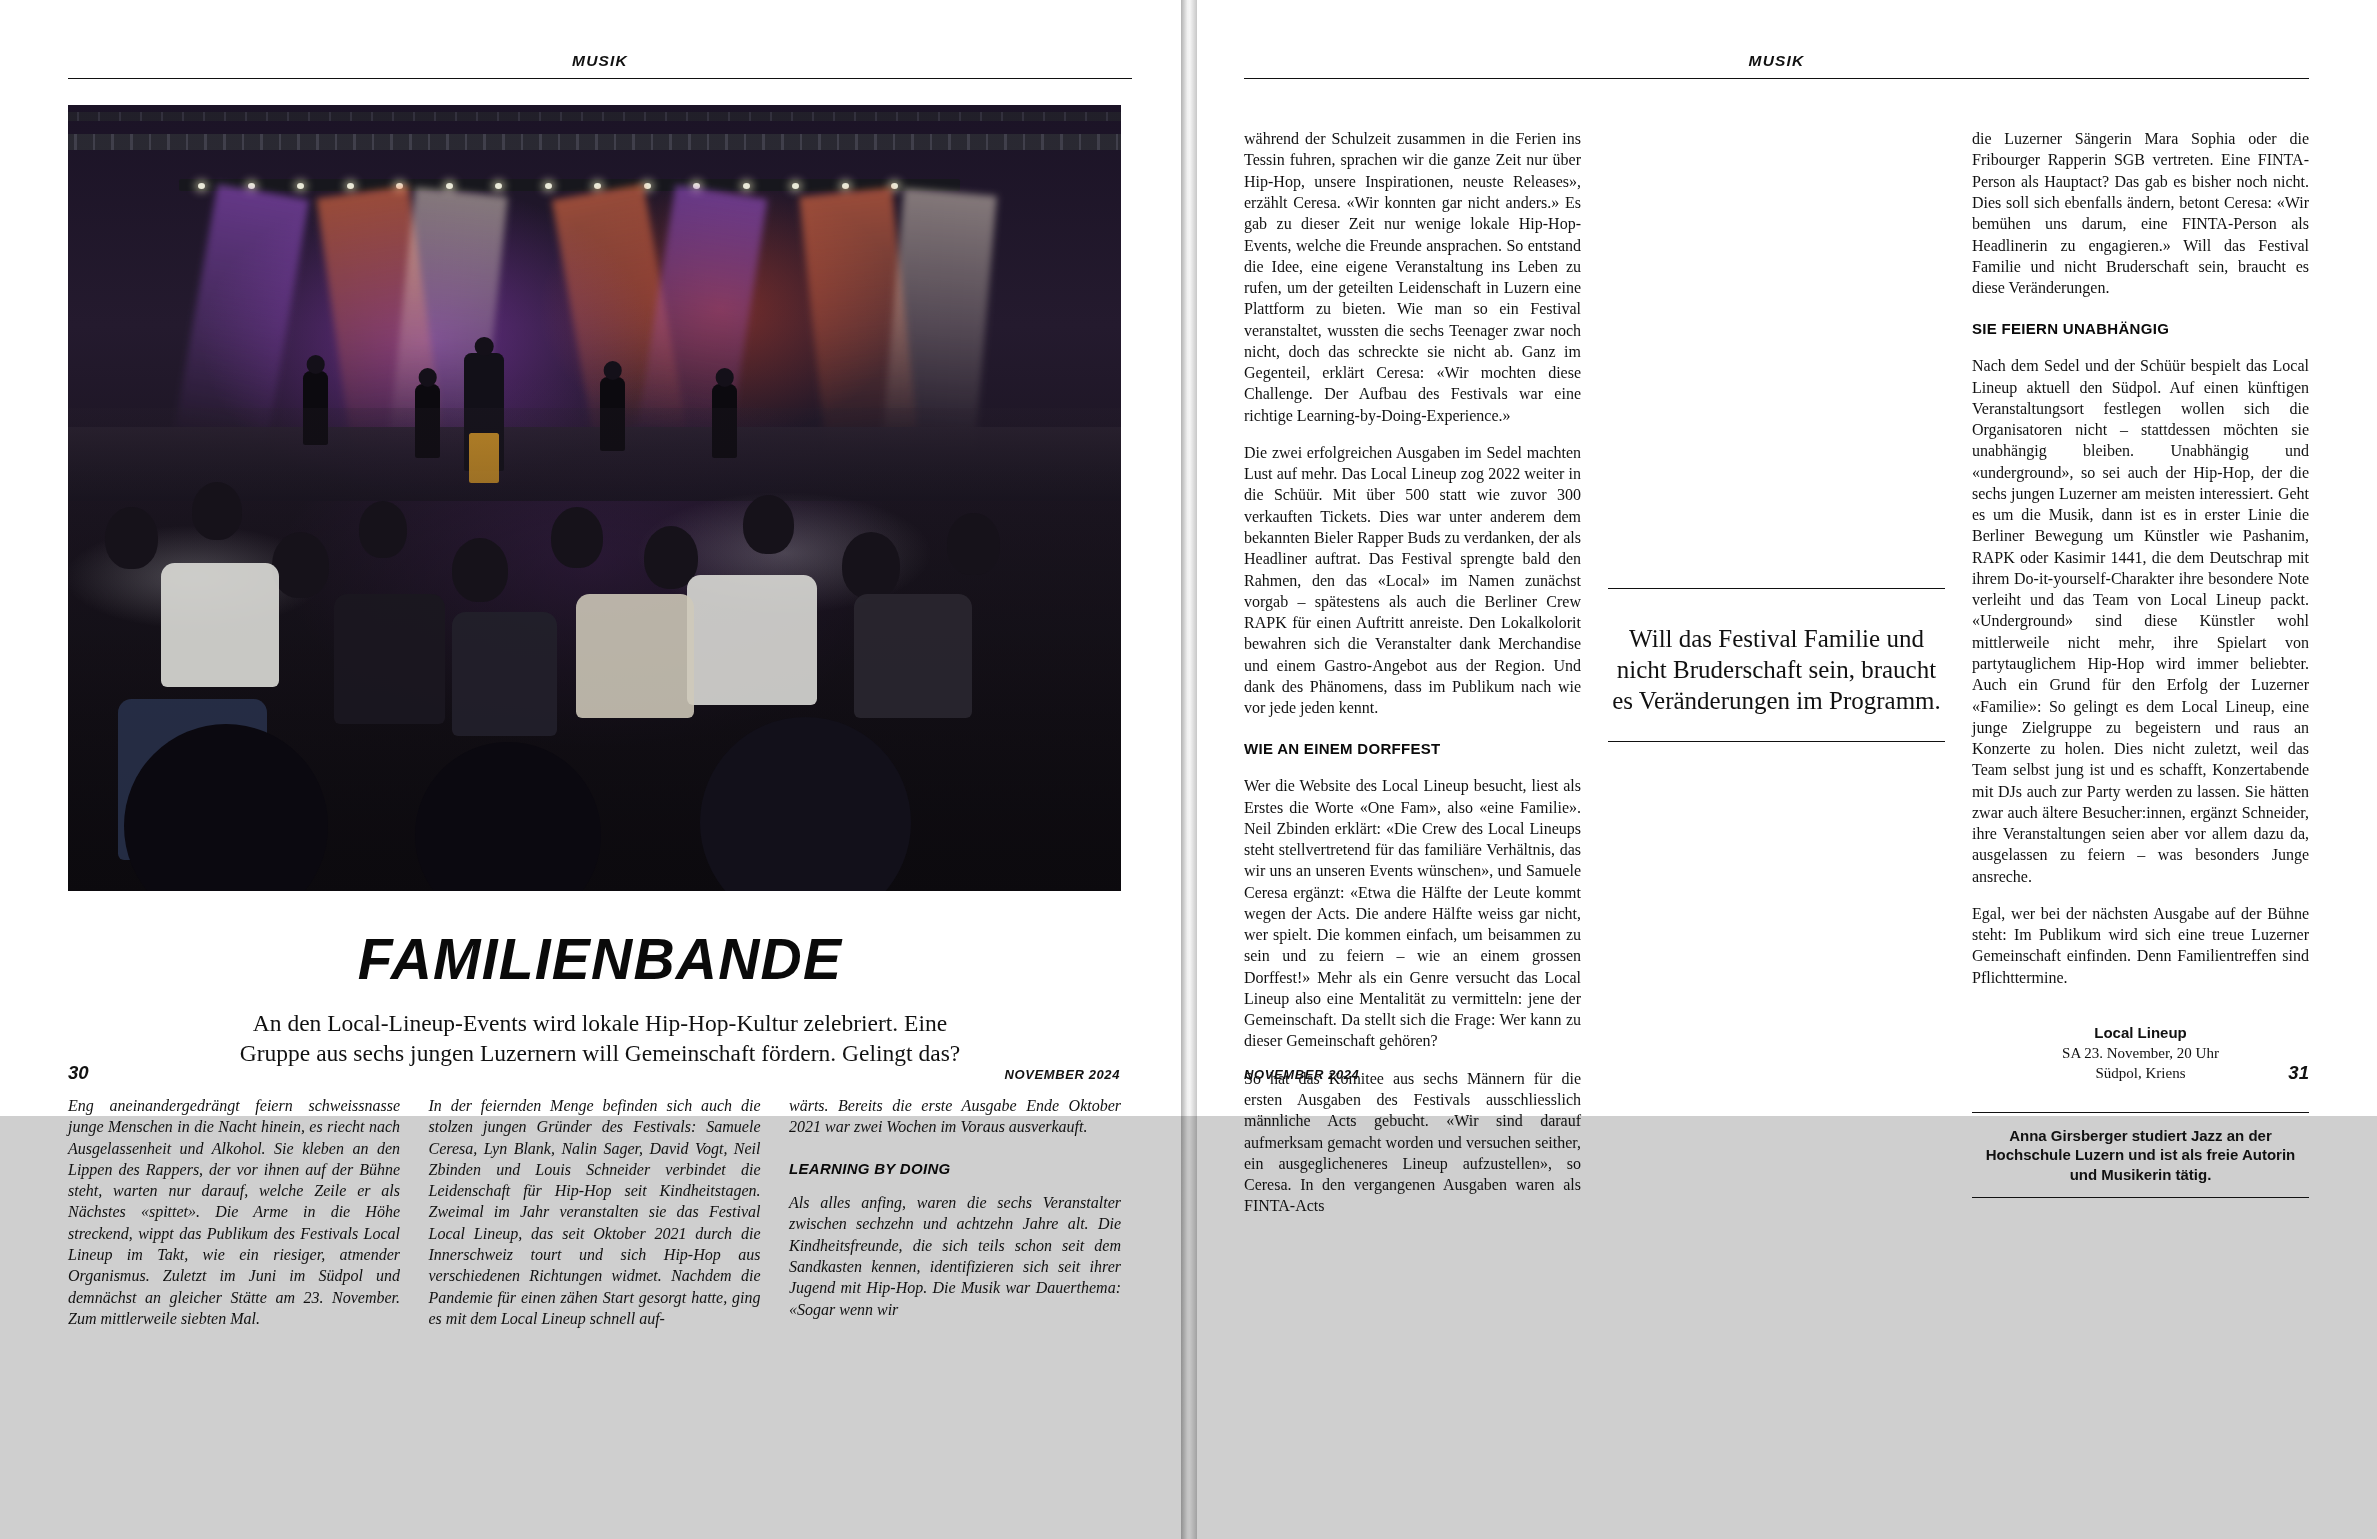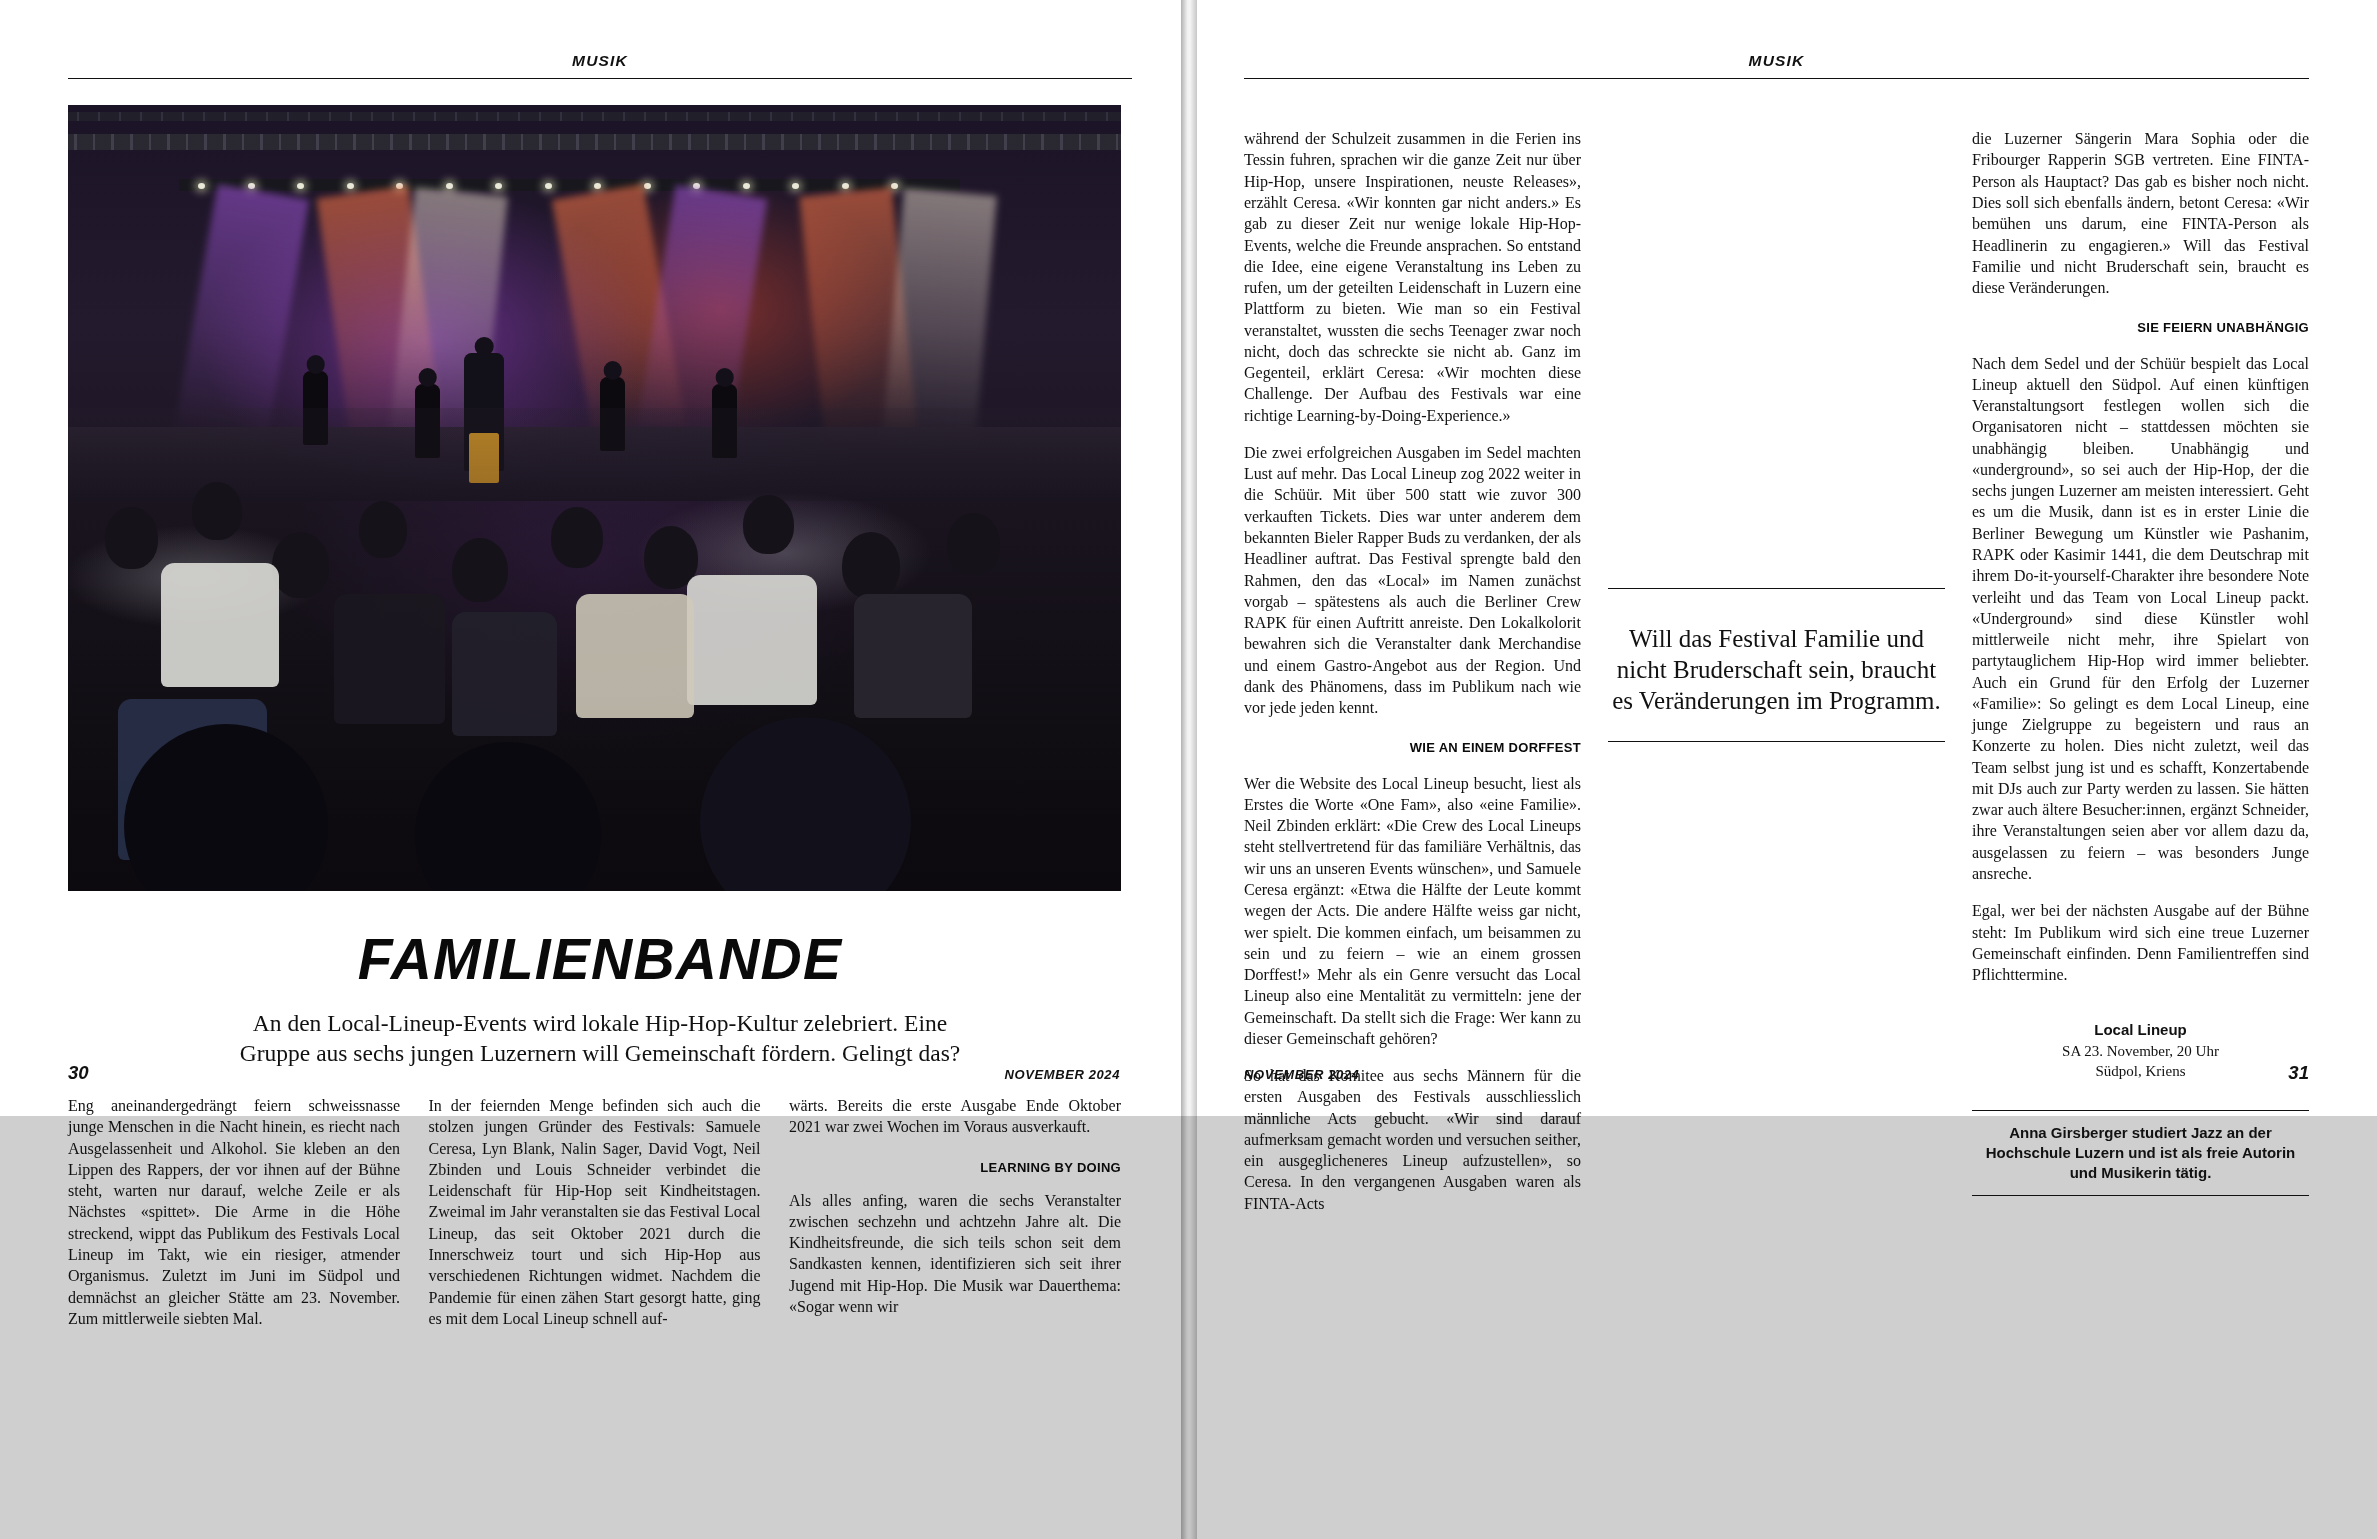--- a/index.html
+++ b/index.html
@@ -171,36 +171,37 @@
     font-style:italic;
     font-size:14.2px;
     letter-spacing:0.6px;
   }
 
   
   .cols{
     display:flex;
     gap:28.5px;
     margin-top:27px;
+    font-style:italic;
   }
   .col{
     width:332px;
     font-size:16px;
     line-height:1.33;
     text-align:justify;
     color:#111;
     hyphens:auto;
   }
   .col p{margin:0 0 0 0;}
   .subhead{
     font-family:"Liberation Sans", sans-serif;
     font-weight:bold;
-    font-size:13px;
+    font-size:15px;
     letter-spacing:0.3px;
-    text-align:right;
+    text-align:left;
     margin:21px 0 13.6px;
     color:#0a0a0a;
   }
 
   
   .cols3{
     display:flex;
     gap:27px;
     margin-top:28.5px;
   }

